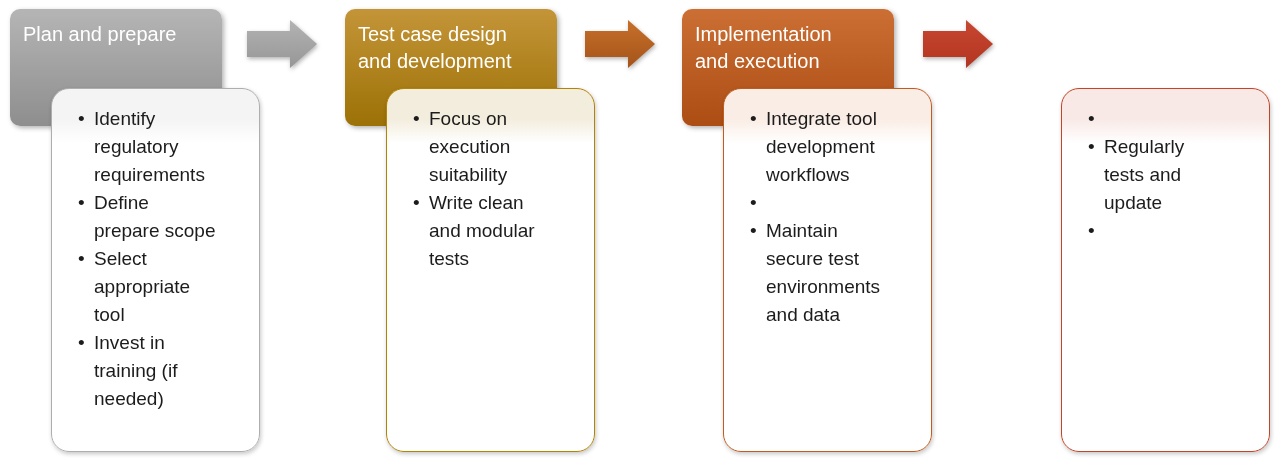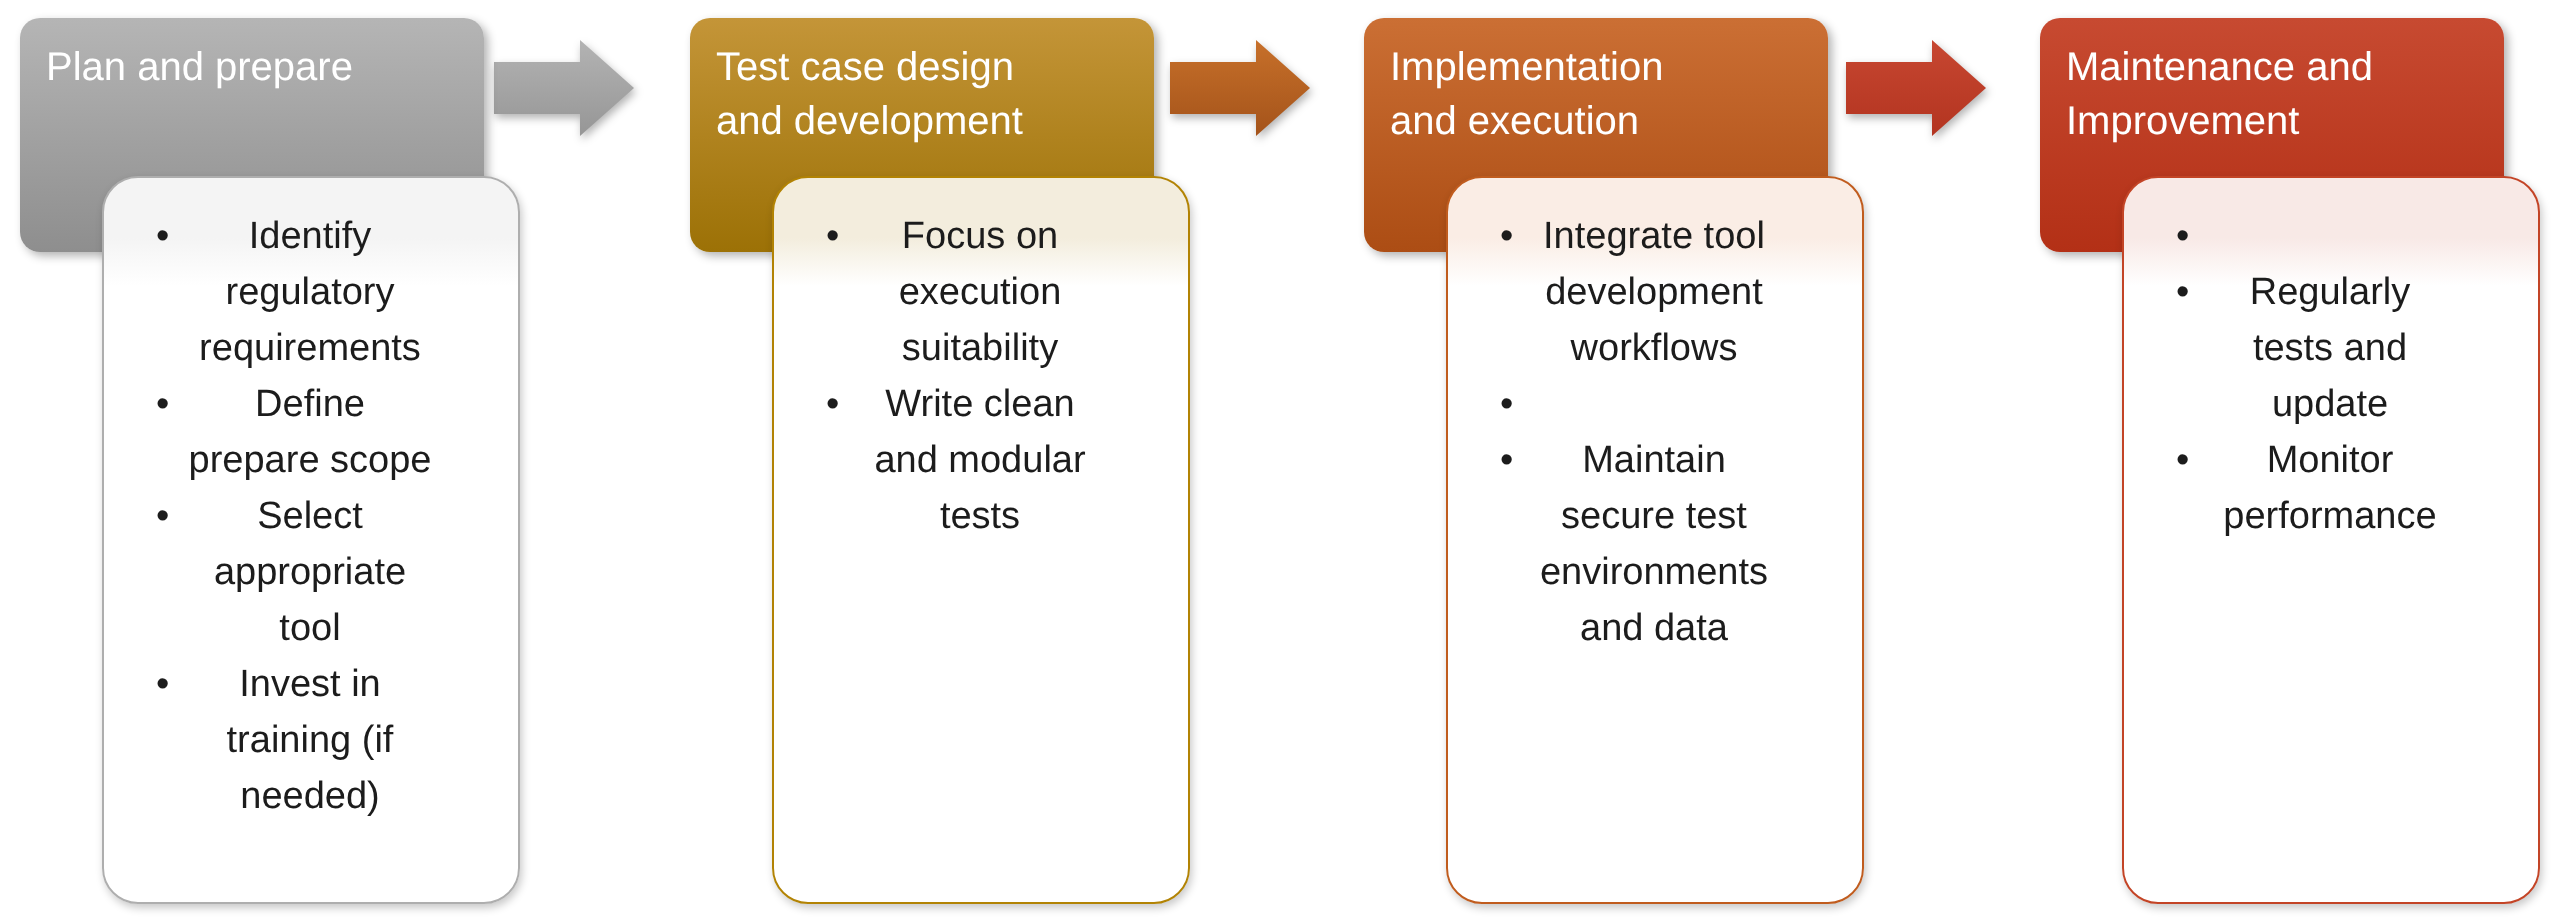--- a/index.html
+++ b/index.html
@@ -3,21 +3,21 @@
 <meta charset="utf-8">
 <style>
   html,body{margin:0;padding:0;background:#fff;}
   #canvas{
     position:relative;width:1280px;height:460px;overflow:hidden;
     font-family:"Liberation Sans", sans-serif;
     background:var(--bg,#fff);
   }
   .stage{position:absolute;top:0;width:260px;height:460px;}
   .stage-header{
-    position:absolute;left:0;top:9px;width:232px;height:117px;
+    position:absolute;left:0;top:9px;width:212px;height:117px;
     border-radius:10px;z-index:1;
     background:linear-gradient(to bottom,var(--hdr-top),var(--hdr-bot));
     box-shadow:2px 2px 5px rgba(0,0,0,.30);
   }
   .stage-title{
     padding:12px 12px 0 13px;max-width:165px;
     font-size:20px;line-height:27px;color:var(--title-color,#fff);
   }
   .stage-card{
     position:absolute;left:41px;top:88px;width:209px;height:364px;
@@ -25,21 +25,21 @@
     background:linear-gradient(to bottom,var(--card-tint) 0,var(--card-tint) 30px,#ffffff 54px);
     box-shadow:1px 2px 4px rgba(0,0,0,.22);
     box-sizing:border-box;
   }
   .bullet-list{list-style:none;margin:0;padding:16px 12px 0 26px;}
   .bullet-item{display:flex;}
   .bullet-marker{
     flex:none;width:16px;font-size:19px;line-height:28px;color:var(--text-color,#1c1c1c);
   }
   .bullet-text{
-    width:122px;font-size:19px;line-height:28px;color:var(--text-color,#1c1c1c);text-align:center;
+    width:122px;font-size:19px;line-height:28px;color:var(--text-color,#1c1c1c);
   }
   .flow-arrow{position:absolute;top:20px;width:70px;height:48px;}
   .flow-arrow svg{display:block;width:70px;height:48px;filter:drop-shadow(1px 2px 2px rgba(0,0,0,.30));}
 </style>
 </head>
 <body>
 
 <div id="canvas" style="--bg: #FFFFFF; --text-color: #1C1C1C; --title-color: #FFFFFF;">
     <div class="stage" style="left: 10px; --hdr-top: #B5B5B5; --hdr-bot: #8E8E8E; --card-border: #AEAEAE; --card-tint: #F4F4F4;">
     <div class="stage-card">
@@ -108,26 +108,22 @@
       <ul class="bullet-list">
           <li class="bullet-item">
     <span class="bullet-marker">•</span>
   </li>
           <li class="bullet-item">
     <span class="bullet-marker">•</span>
     <span class="bullet-text">Regularly tests and update</span>
   </li>
           <li class="bullet-item">
     <span class="bullet-marker">•</span>
-    <span class="bullet-text">Monitor performance</span>
   </li>
         </ul>
-    </div>
-    <div class="stage-header">
-      <div class="stage-title">Maintenance and Improvement</div>
     </div>
   </div>
     <div class="flow-arrow" style="left: 247px;">
       <svg viewBox="0 0 70 48">
         <defs>
           <linearGradient id="ag0" x1="0" y1="0" x2="0" y2="1">
             <stop offset="0" stop-color="#B3B3B3"></stop>
             <stop offset="1" stop-color="#969696"></stop>
           </linearGradient>
         </defs>

